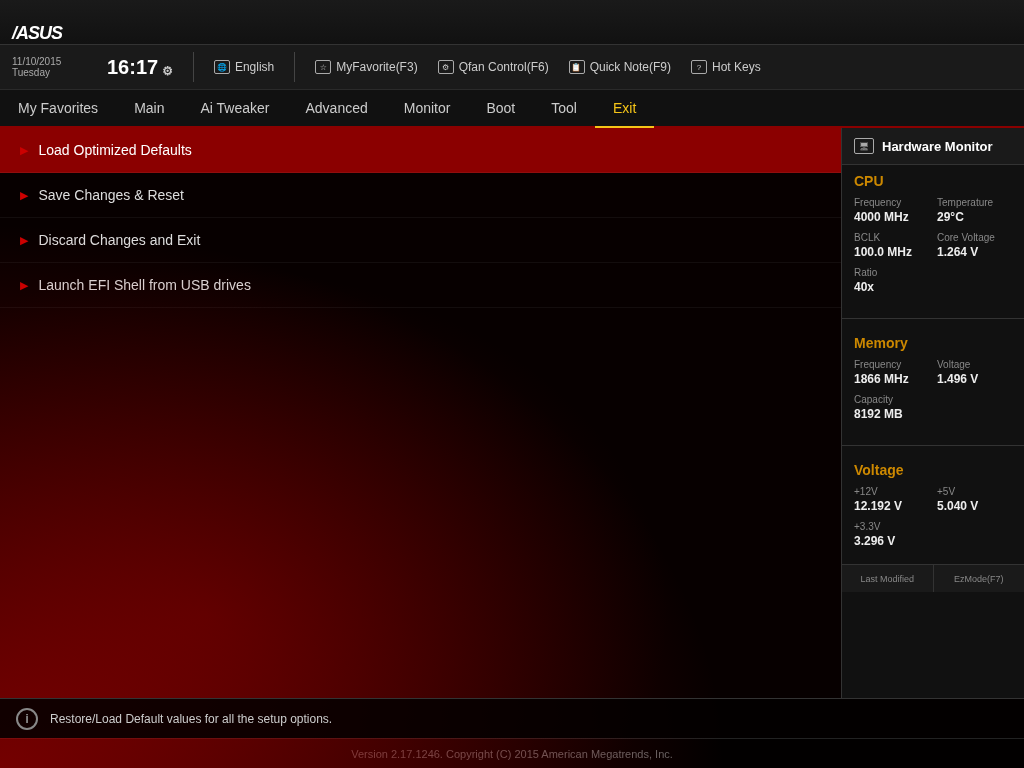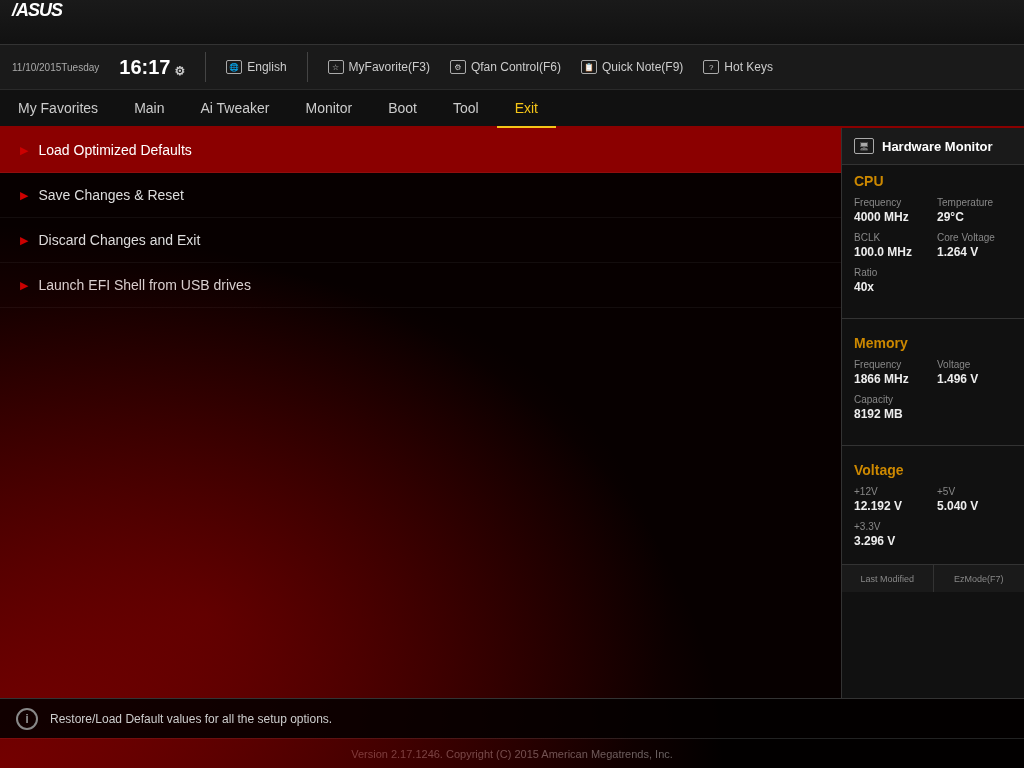--- a/index.html
+++ b/index.html
@@ -21,21 +21,21 @@
         radial-gradient(ellipse at 20% 80%, rgba(120,0,0,0.4) 0%, transparent 40%);
       pointer-events: none;
     }
 
     
     .header {
       position: relative;
       height: 45px;
       background: linear-gradient(180deg, #1a1a1a 0%, #111 100%);
       display: flex;
-      align-items: flex-start;
+      align-items: flex-end;
       padding: 0 12px;
       gap: 10px;
       border-bottom: 1px solid #333;
     }
     .header-logo {
       display: flex;
       align-items: center;
       gap: 8px;
     }
     .asus-logo {
@@ -57,21 +57,21 @@
       height: 45px;
       background: #1a1a1a;
       display: flex;
       align-items: center;
       padding: 0 12px;
       gap: 20px;
       border-bottom: 1px solid #2a2a2a;
     }
     .toolbar-datetime {
       display: flex;
-      flex-direction: row;
+      flex-direction: column;
       color: #aaa;
       font-size: 10px;
       min-width: 75px;
     }
     .toolbar-time {
       color: white;
       font-size: 20px;
       font-weight: bold;
       line-height: 1;
       display: flex;
@@ -368,20 +368,23 @@
   <div class="nav-item">
     <span>My Favorites</span>
   </div>
   <div class="nav-item">
     <span>Main</span>
   </div>
   <div class="nav-item">
     <span>Ai Tweaker</span>
   </div>
   <div class="nav-item">
+    <span>Advanced</span>
+  </div>
+  <div class="nav-item">
     <span>Monitor</span>
   </div>
   <div class="nav-item">
     <span>Boot</span>
   </div>
   <div class="nav-item">
     <span>Tool</span>
   </div>
   <div class="nav-item active">
     <span>Exit</span>

